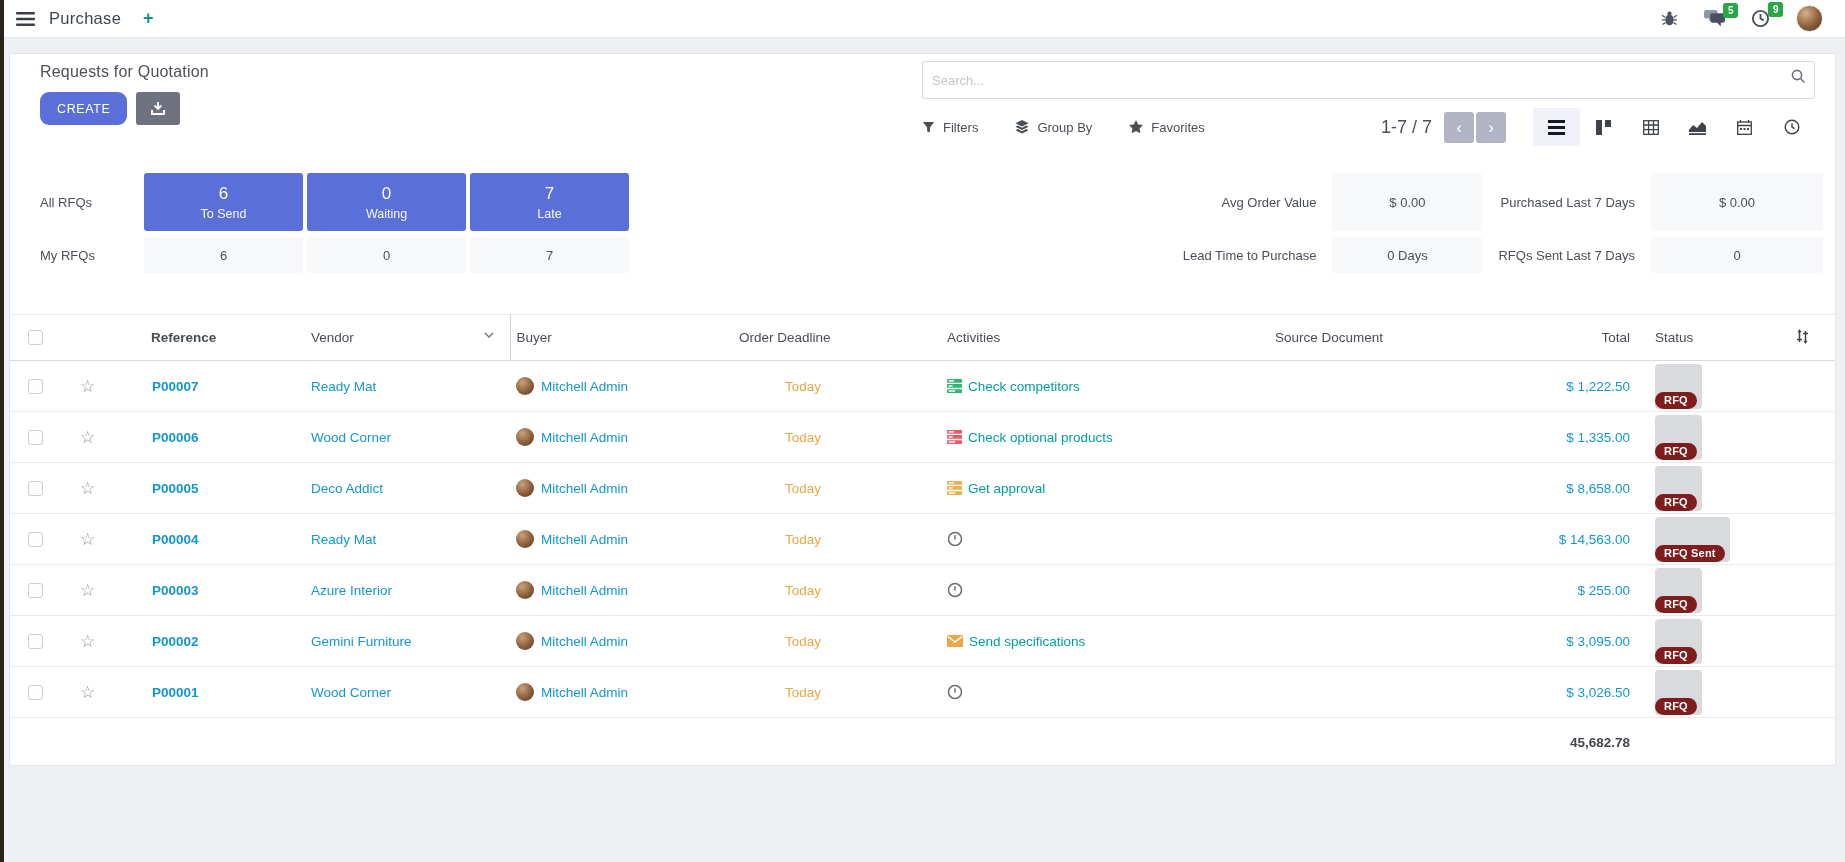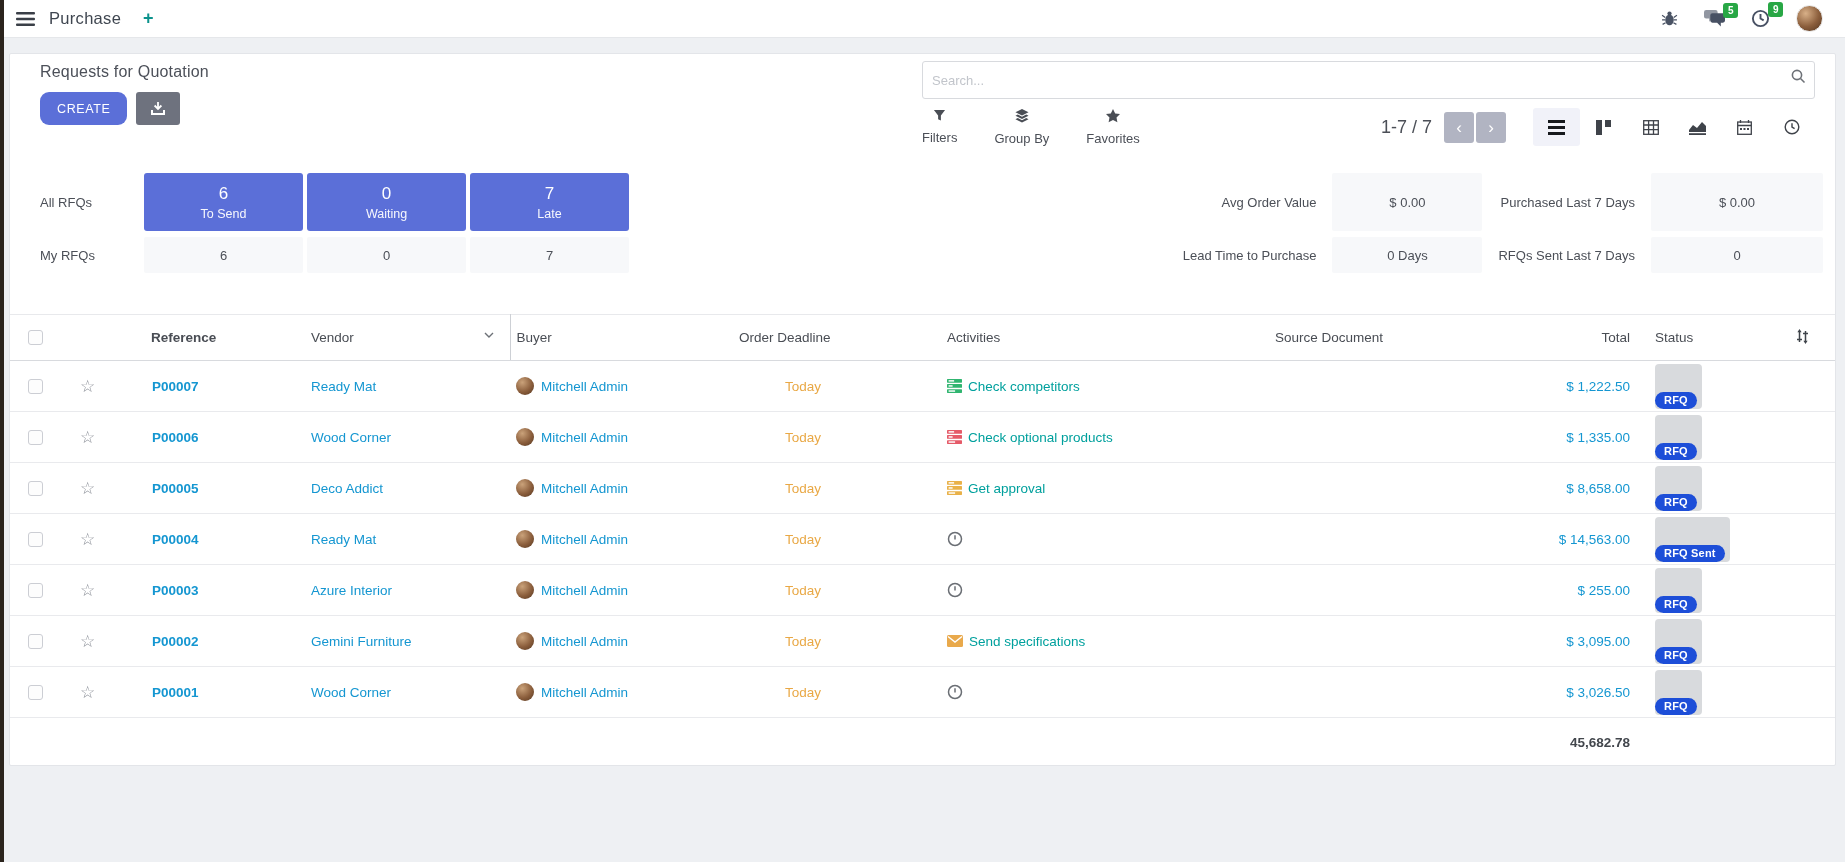--- a/index.html
+++ b/index.html
@@ -26,21 +26,21 @@
   .btn-row { display: flex; gap: 9px; }
   .btn-create { background: #5b6fd8; color: #fff; border: none; border-radius: 9px; height: 33px; padding: 0 17px; font-size: 12.5px; letter-spacing: 0.6px; font-family: inherit; cursor: pointer; }
   .btn-export { background: #6e727e; border: none; border-radius: 3px; height: 33px; width: 44px; display: inline-flex; align-items: center; justify-content: center; cursor: pointer; }
 
   .cp-right { position: absolute; right: 20px; top: 7px; width: 893px; }
   .search-wrap { position: relative; }
   .search-input { width: 100%; height: 38px; border: 1px solid #d8dade; border-radius: 3px; padding: 0 32px 0 9px; font-size: 13px; color: #4b4f57; font-family: inherit; outline: none; }
   .search-input::placeholder { color: #c2c5cb; }
   .search-icon { position: absolute; right: 9px; top: 7px; }
   .cp-row2 { display: flex; align-items: center; margin-top: 9px; font-size: 13px; color: #4b4f57; }
-  .flt { display: inline-flex; align-items: center; gap: 8px; cursor: pointer; flex-direction: column; }
+  .flt { display: inline-flex; align-items: center; gap: 8px; cursor: pointer; }
   .flt + .flt { margin-left: 37px; }
   .pager { margin-left: auto; display: flex; align-items: center; }
   .pager-text { font-size: 18px; color: #4b4f57; }
   .pager-btns { display: flex; gap: 2px; margin-left: 12px; }
   .pg-btn { width: 30px; height: 31px; background: #b1b4c2; color: #fff; border: none; border-radius: 3px; font-size: 17px; line-height: 1; display: inline-flex; align-items: center; justify-content: center; cursor: pointer; font-family: inherit; }
   .switcher { display: flex; margin-left: 27px; }
   .sw-btn { width: 47px; height: 38px; display: inline-flex; align-items: center; justify-content: center; cursor: pointer; border-radius: 3px; }
   .sw-btn.active { background: #f1f2f9; }
 
   
@@ -76,21 +76,21 @@
   .c-deadline { padding-left: 4px; }
   .today { color: #e9a845; margin-left: 46px; }
   .c-activity { padding-left: 2px; }
   .act-wrap { display: flex; align-items: center; gap: 6px; }
   .act-link { color: #00a09d; cursor: pointer; }
   .c-total { text-align: right; padding-right: 10px; }
   .c-status { padding-left: 15px; }
   .c-settings { text-align: center; }
   a.rec-link { color: #1496d1; text-decoration: none; cursor: pointer; }
   .badge-wrap { display: inline-flex; background: #d8dadd; border-radius: 4px; padding-right: 5px; }
-  .badge-pill { background: #1d4ed8; color: #fff; font-size: 11px; font-weight: 700; letter-spacing: 0.2px; border-radius: 10px; padding: 2.5px 9px; white-space: nowrap; margin-top: 28px; }
+  .badge-pill { background: #7f1d1d; color: #fff; font-size: 11px; font-weight: 700; letter-spacing: 0.2px; border-radius: 10px; padding: 2.5px 9px; white-space: nowrap; margin-top: 28px; }
   .foot-total { font-weight: 700; color: #43474d; }
   .ic { display: inline-flex; }
 </style>
 </head>
 <body>
 
 <div class="screen">
   <div class="edge-strip"></div>
 
   <header class="topnav">

